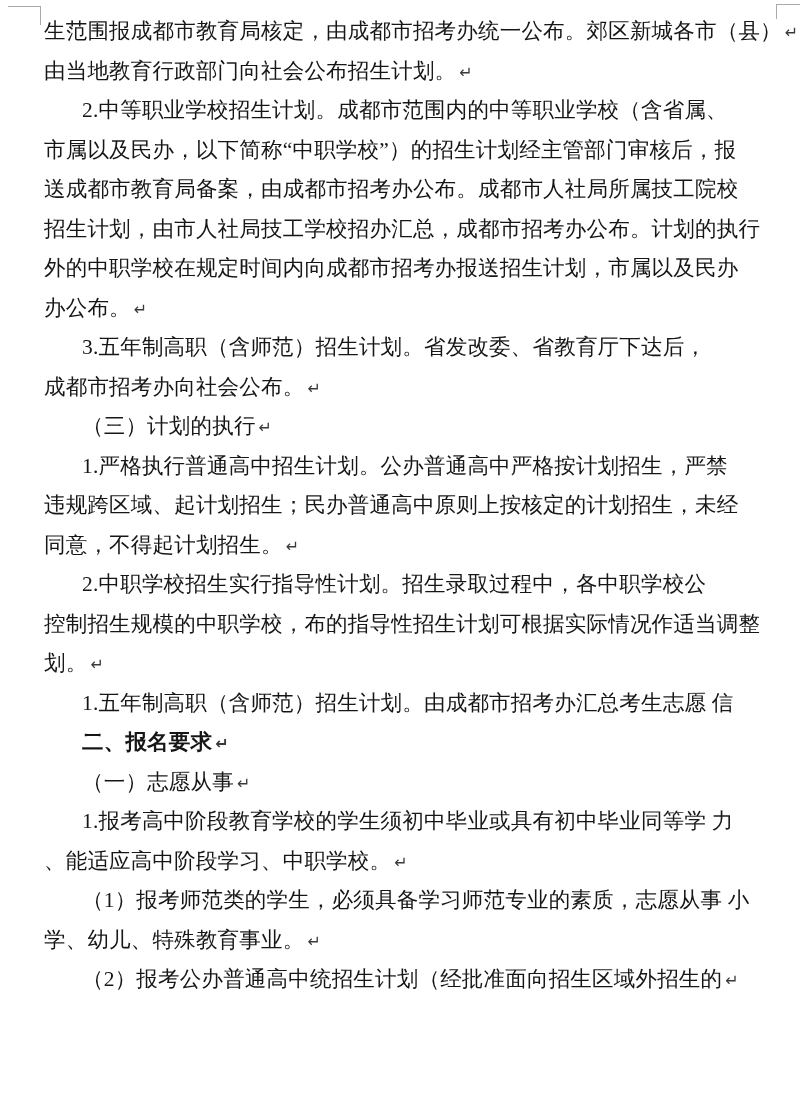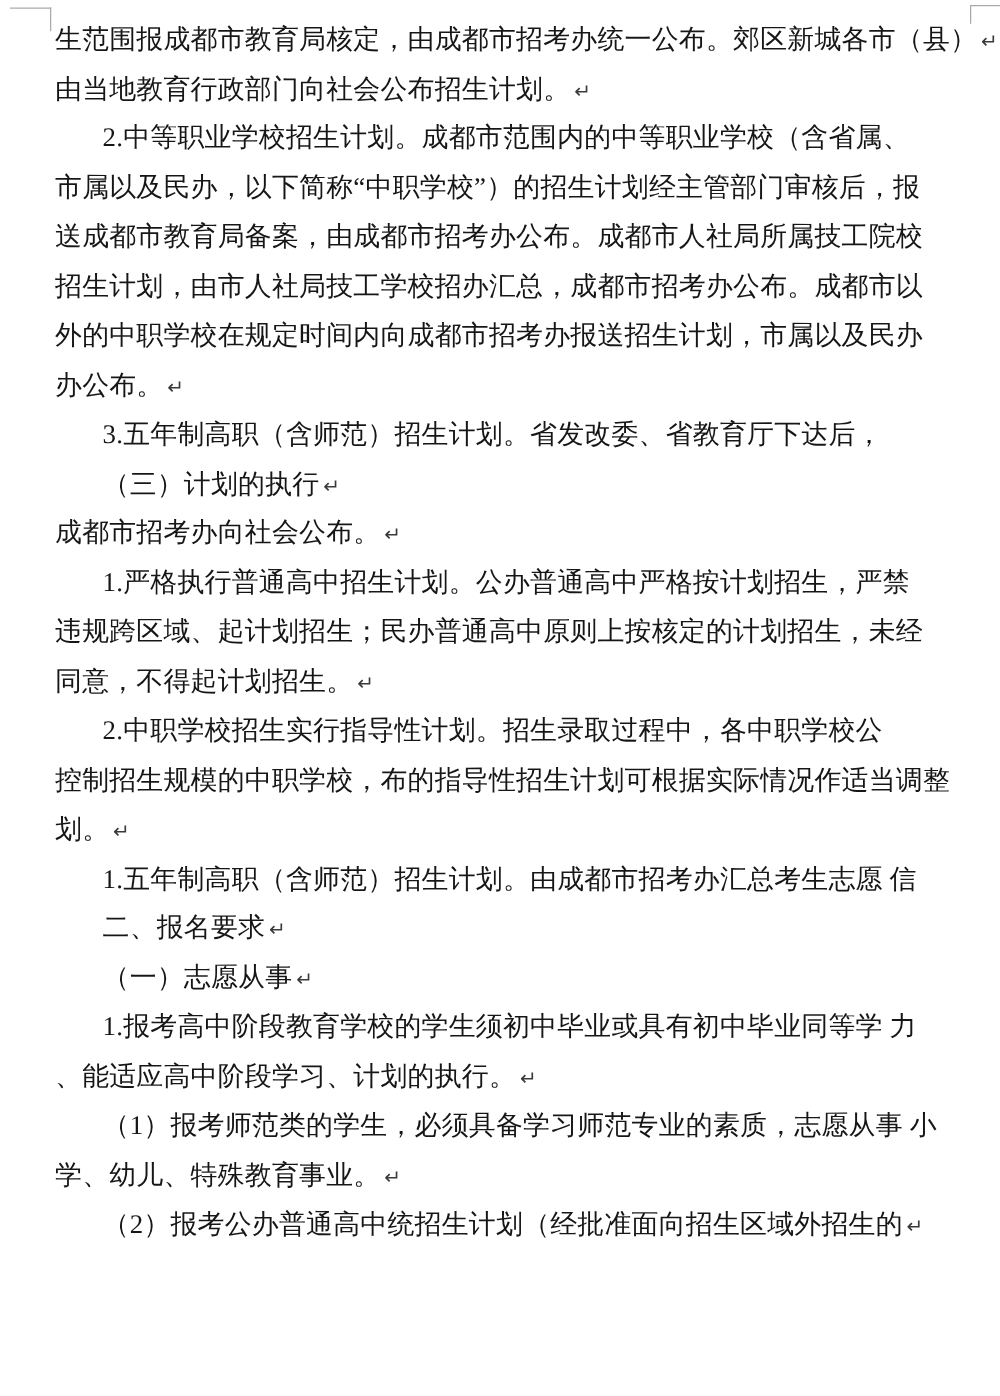--- a/index.html
+++ b/index.html
@@ -46,55 +46,55 @@
     line-height: 39.5px;
     font-size: 21.5px;
     color: #161616;
     white-space: pre;
     letter-spacing: 0.2px;
   }
   .line.indent {
     padding-left: 38px;
   }
   .line.bold {
-    font-weight: normal;
+    font-weight: bold;
   }
   .para-mark {
     font-family: "DejaVu Sans", sans-serif;
     font-size: 16px;
     color: #3a3a3a;
     margin-left: 3px;
   }
 </style>
 </head>
 <body>
 
 <div class="page">
   <div class="corner corner-tl"></div>
   <div class="corner corner-tr"></div>
   <div class="text-block" id="text-block">
       <div class="line"><span>生范围报成都市教育局核定，由成都市招考办统一公布。郊区新城各市（县）</span><span class="para-mark">↵</span></div>
       <div class="line"><span>由当地教育行政部门向社会公布招生计划。</span><span class="para-mark">↵</span></div>
       <div class="line indent"><span>2.中等职业学校招生计划。成都市范围内的中等职业学校（含省属、</span></div>
       <div class="line"><span>市属以及民办，以下简称“中职学校”）的招生计划经主管部门审核后，报</span></div>
       <div class="line"><span>送成都市教育局备案，由成都市招考办公布。成都市人社局所属技工院校</span></div>
-      <div class="line"><span>招生计划，由市人社局技工学校招办汇总，成都市招考办公布。成都市以</span></div>
+      <div class="line"><span>招生计划，由市人社局技工学校招办汇总，成都市招考办公布。计划的执行</span></div>
       <div class="line"><span>外的中职学校在规定时间内向成都市招考办报送招生计划，市属以及民办</span></div>
       <div class="line"><span>办公布。</span><span class="para-mark">↵</span></div>
       <div class="line indent"><span>3.五年制高职（含师范）招生计划。省发改委、省教育厅下达后，</span></div>
+      <div class="line"><span>成都市招考办向社会公布。</span><span class="para-mark">↵</span></div>
       <div class="line indent"><span>（三）计划的执行</span><span class="para-mark">↵</span></div>
-      <div class="line"><span>成都市招考办向社会公布。</span><span class="para-mark">↵</span></div>
       <div class="line indent"><span>1.严格执行普通高中招生计划。公办普通高中严格按计划招生，严禁</span></div>
       <div class="line"><span>违规跨区域、起计划招生；民办普通高中原则上按核定的计划招生，未经</span></div>
       <div class="line"><span>同意，不得起计划招生。</span><span class="para-mark">↵</span></div>
       <div class="line indent"><span>2.中职学校招生实行指导性计划。招生录取过程中，各中职学校公</span></div>
       <div class="line"><span>控制招生规模的中职学校，布的指导性招生计划可根据实际情况作适当调整</span></div>
       <div class="line"><span>划。</span><span class="para-mark">↵</span></div>
       <div class="line indent"><span>1.五年制高职（含师范）招生计划。由成都市招考办汇总考生志愿 信</span></div>
       <div class="line indent bold"><span>二、报名要求</span><span class="para-mark">↵</span></div>
       <div class="line indent"><span>（一）志愿从事</span><span class="para-mark">↵</span></div>
       <div class="line indent"><span>1.报考高中阶段教育学校的学生须初中毕业或具有初中毕业同等学 力</span></div>
-      <div class="line"><span>、能适应高中阶段学习、计划的执行。</span><span class="para-mark">↵</span></div>
+      <div class="line"><span>、能适应高中阶段学习、中职学校。</span><span class="para-mark">↵</span></div>
       <div class="line indent"><span>（1）报考师范类的学生，必须具备学习师范专业的素质，志愿从事 小</span></div>
       <div class="line"><span>学、幼儿、特殊教育事业。</span><span class="para-mark">↵</span></div>
       <div class="line indent"><span>（2）报考公办普通高中统招生计划（经批准面向招生区域外招生的</span><span class="para-mark">↵</span></div>
     </div>
 </div>
 
 </body></html>

